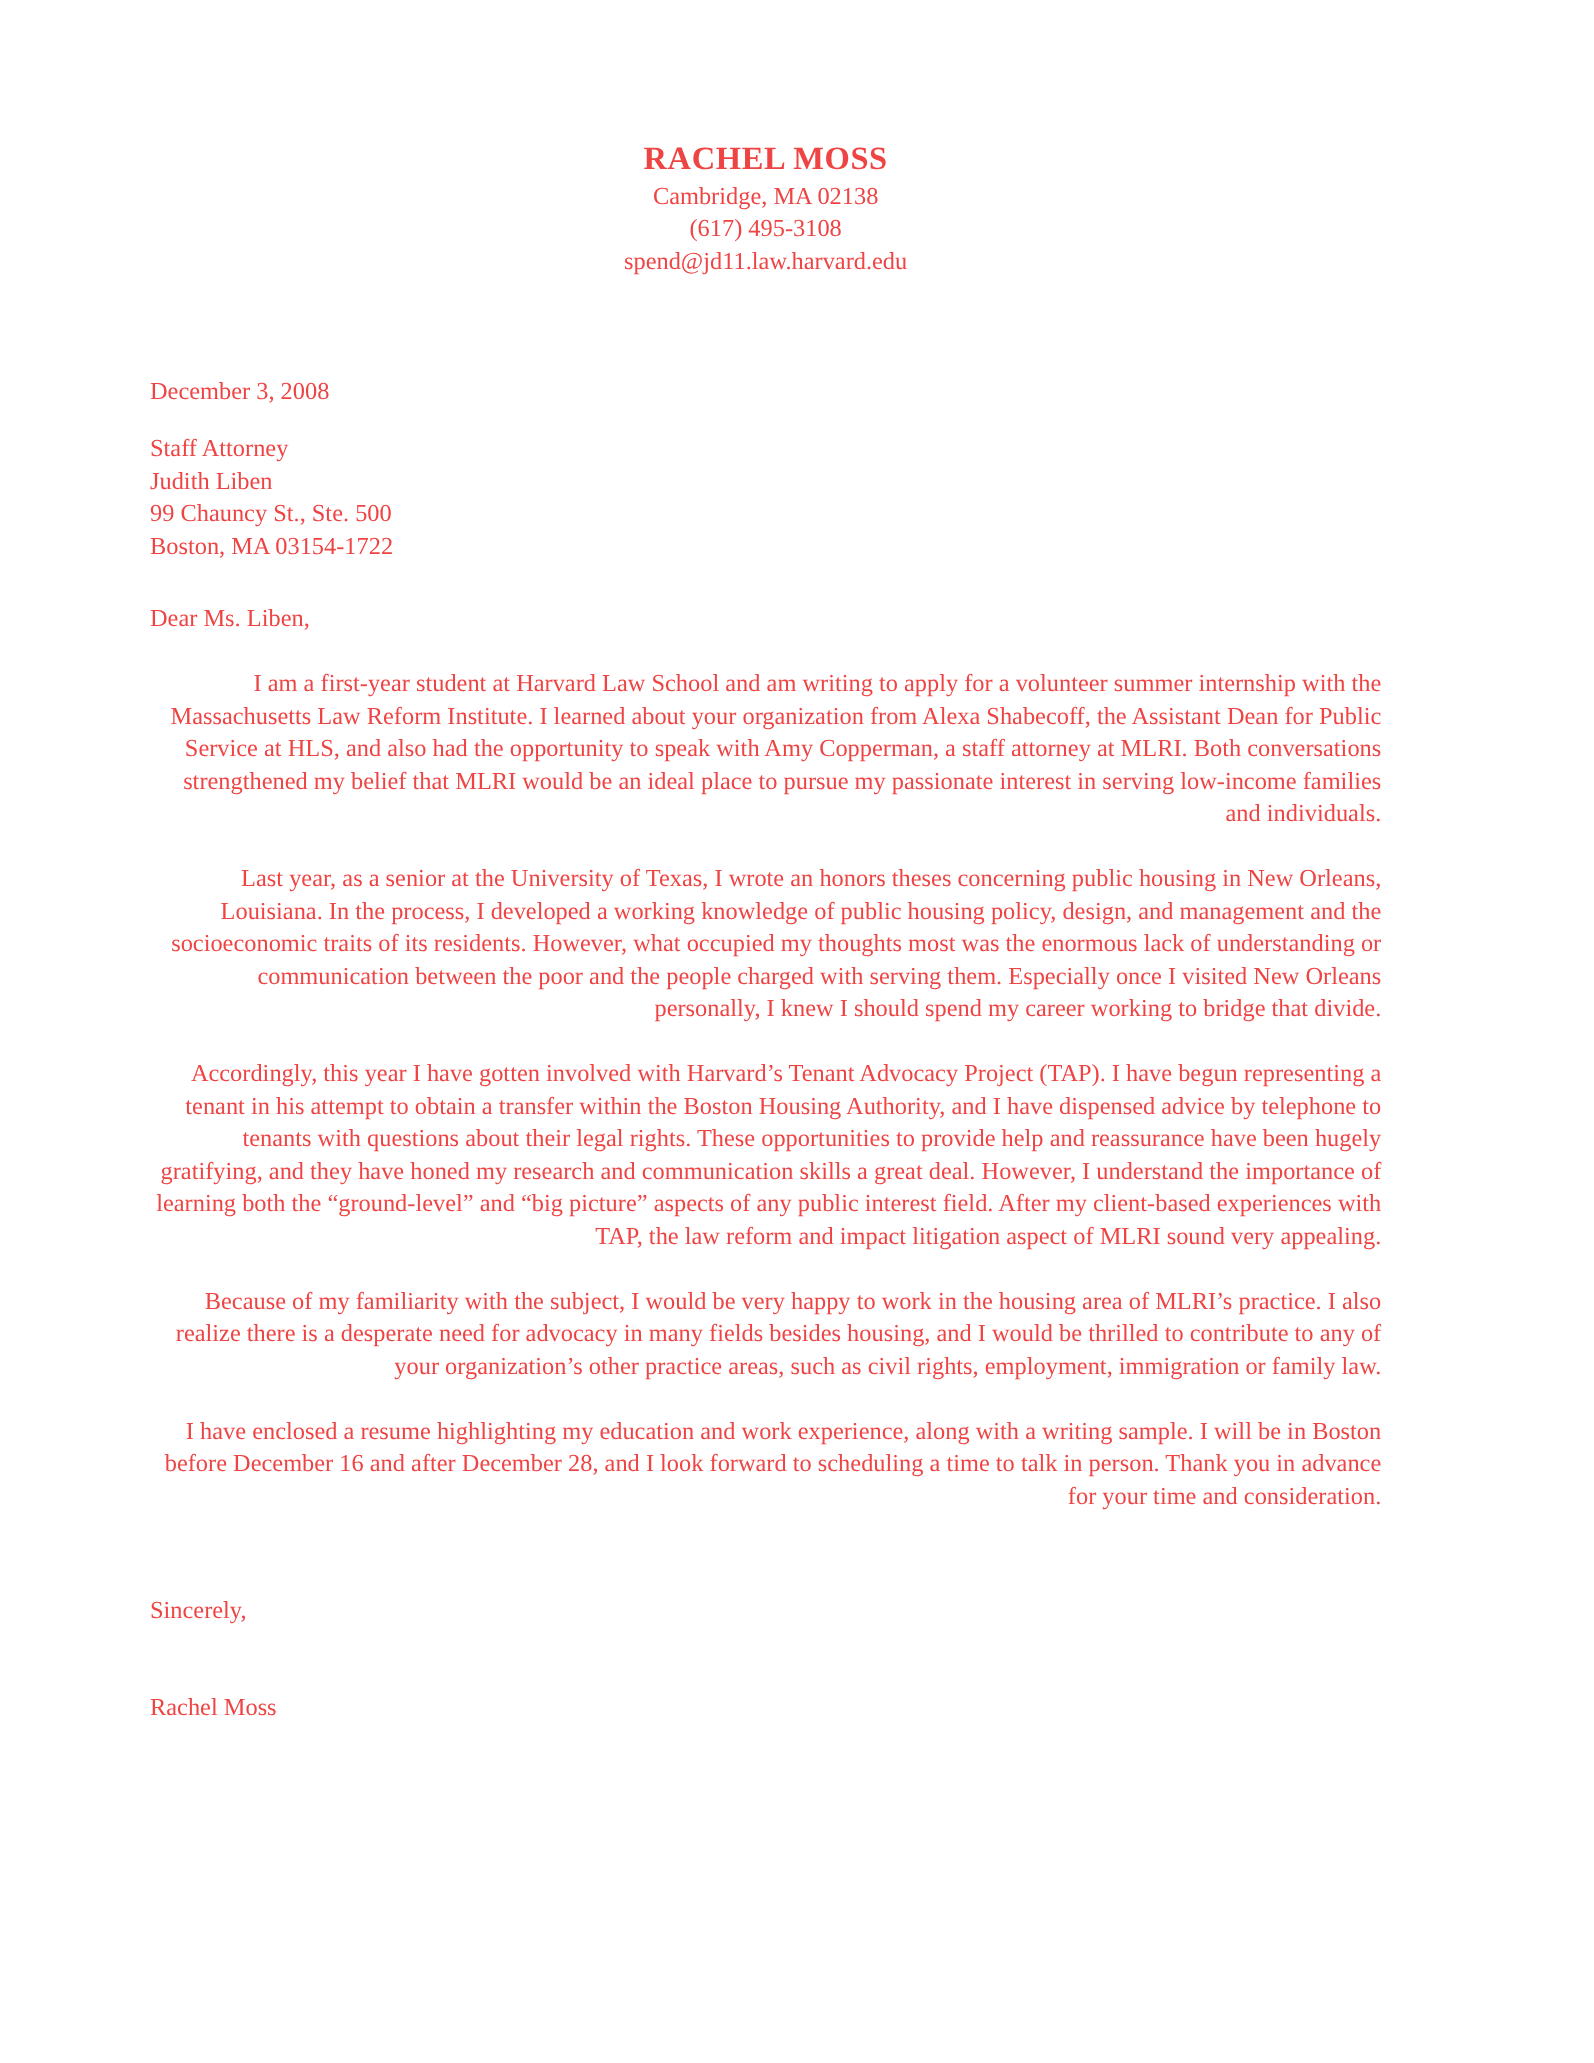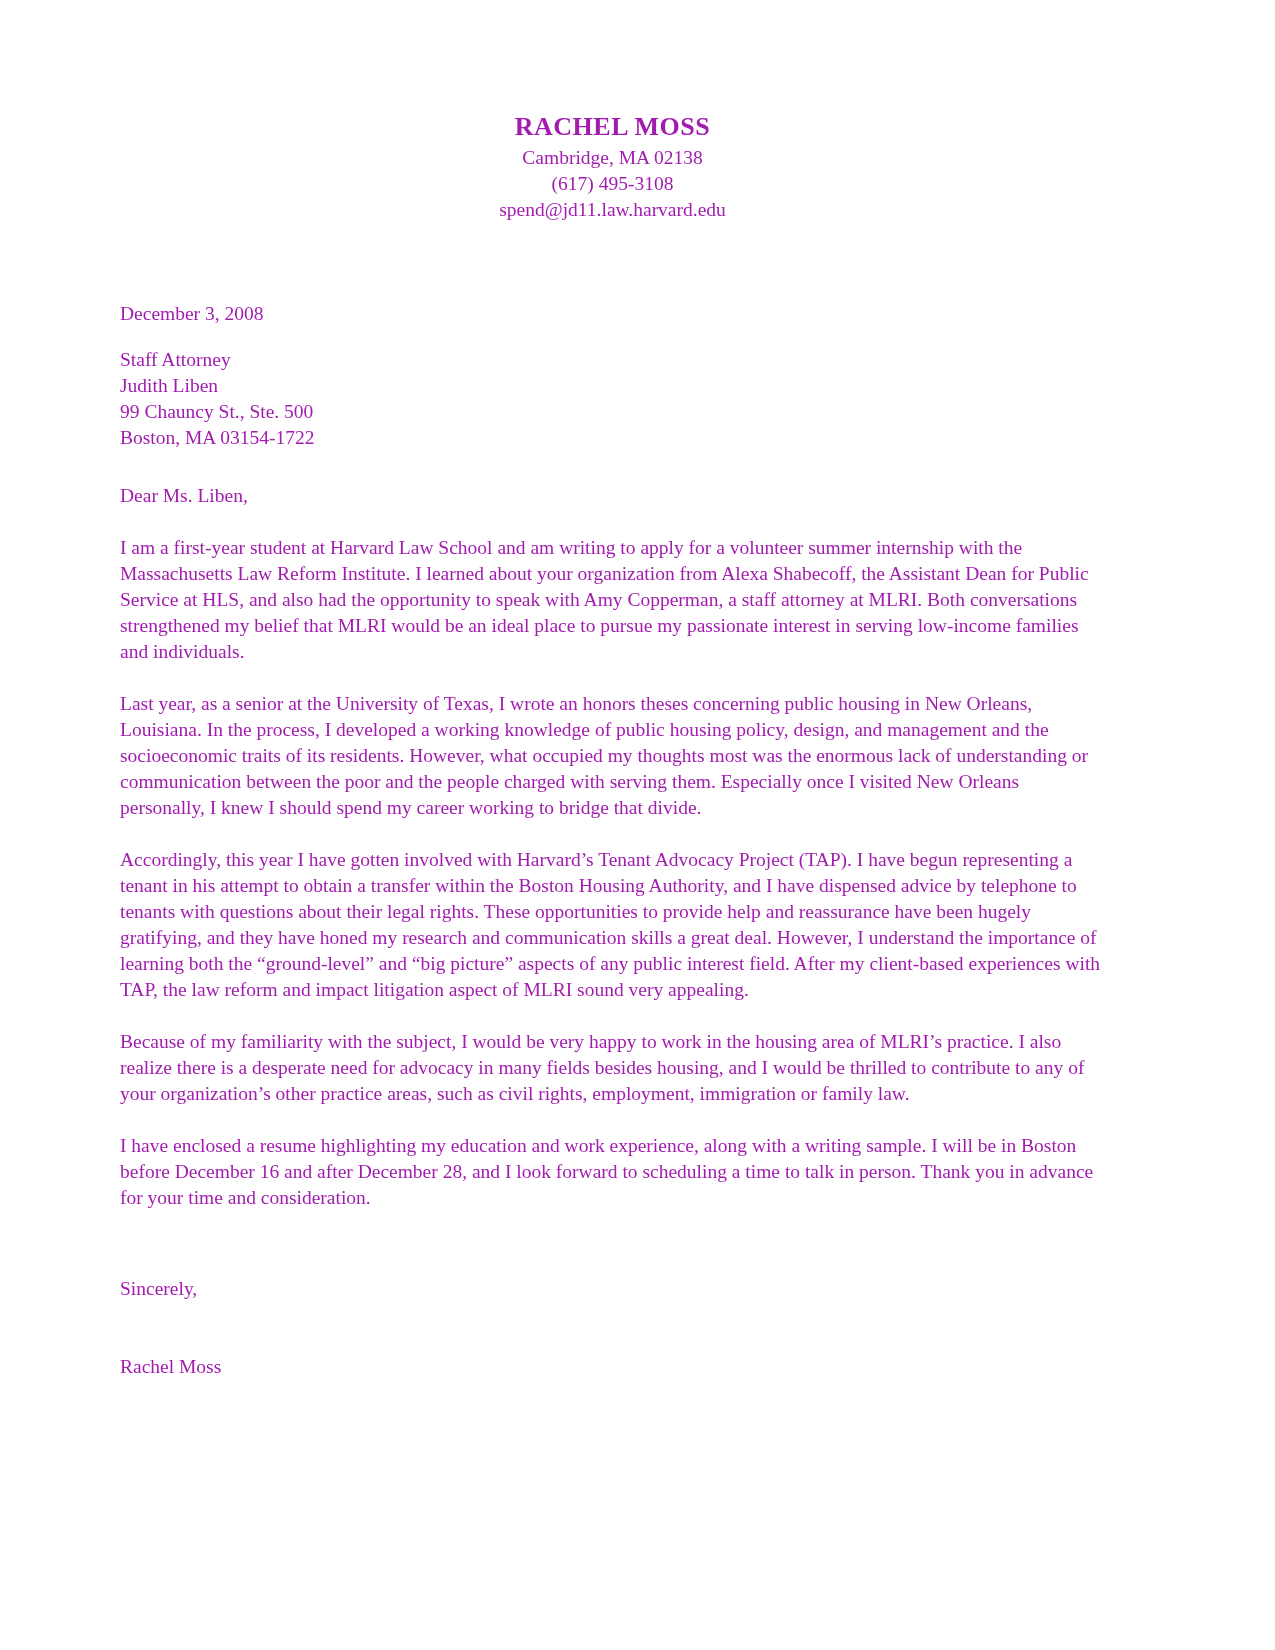--- a/index.html
+++ b/index.html
@@ -6,21 +6,21 @@
     margin: 0;
     padding: 0;
     background: #ffffff;
   }
   .page {
     position: relative;
     width: 1275px;
     height: 1650px;
     margin: 0 auto;
     background: #ffffff;
-    color: #a21caf;
+    color: #ef4444;
     font-family: "Liberation Serif", "DejaVu Serif", serif;
     font-size: 19.5px;
     line-height: 26px;
     box-sizing: border-box;
     padding: 112px 0 0 120px;
     overflow: hidden;
   }
   .content {
     width: 985px;
   }
@@ -42,21 +42,21 @@
     margin-top: 78px;
   }
   .recipient-block {
     margin-top: 20px;
   }
   .salutation {
     margin-top: 32px;
   }
   p.body-paragraph {
     margin: 26px 0 0 0;
-    text-align: left;
+    text-align: right;
   }
   .closing {
     margin-top: 65px;
   }
   .signature-name {
     margin-top: 52px;
   }
 </style>
 </head>
 <body>

